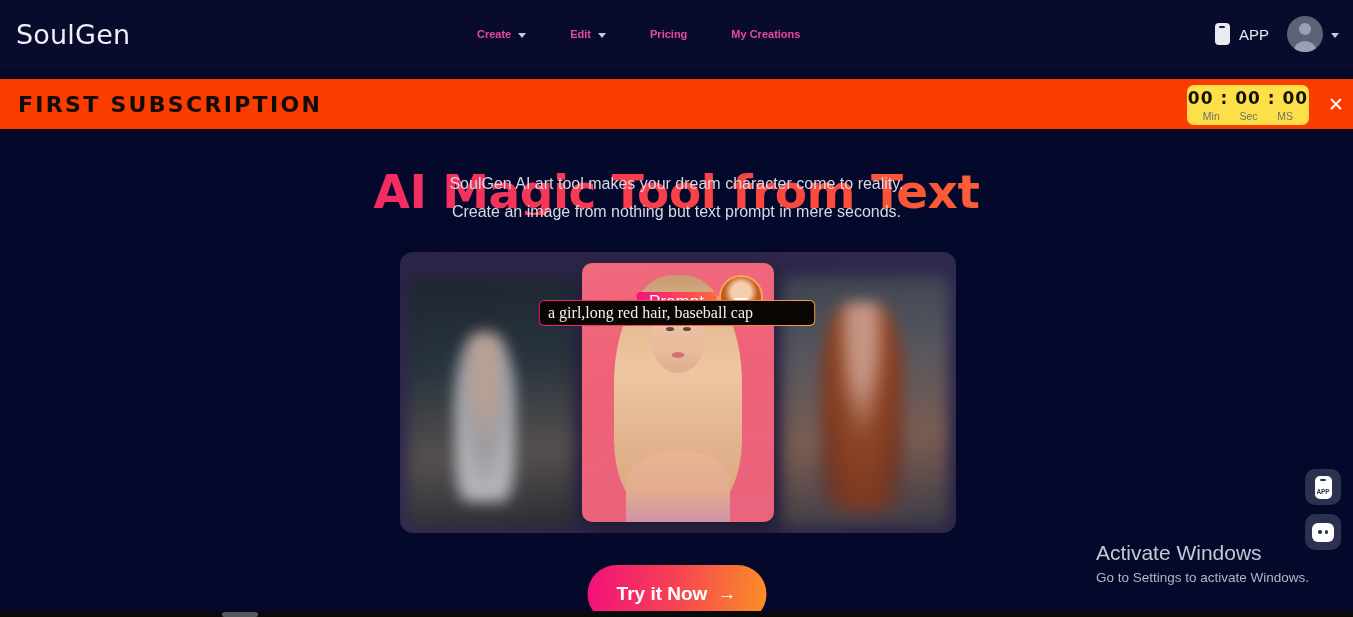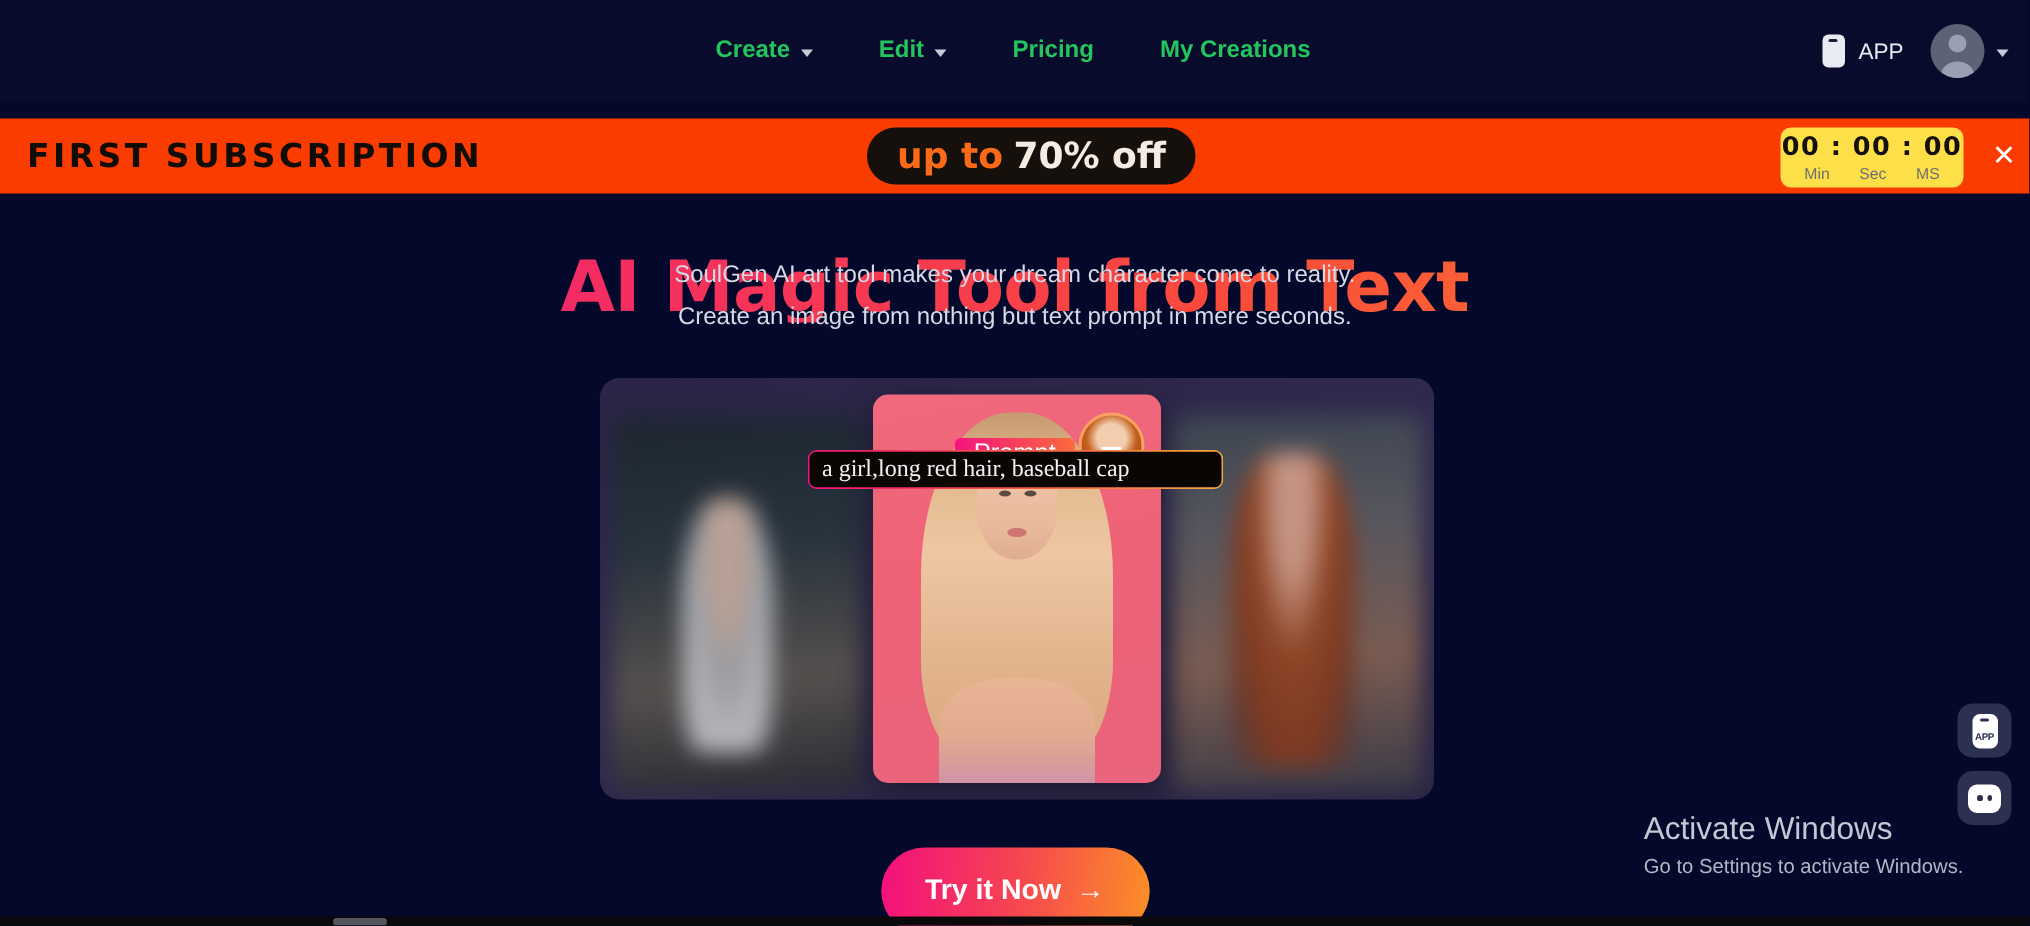--- a/index.html
+++ b/index.html
@@ -42,22 +42,22 @@
     position: absolute;
     left: 455px;
     display: flex;
     align-items: center;
     gap: 0px;
   }
   .nav-item {
     display: flex;
     align-items: center;
     gap: 7px;
-    color: #22c55e;
-    font-size: 16px;
+    color: #ec4899;
+    font-size: 11px;
     font-weight: bold;
     padding: 0 22px;
     cursor: pointer;
     white-space: nowrap;
   }
   .caret-down {
     width: 0; height: 0;
     border-left: 4.5px solid transparent;
     border-right: 4.5px solid transparent;
     border-top: 5.5px solid #c9cbd8;
@@ -504,20 +504,21 @@
     width: 36px;
     height: 5px;
     background: #55565e;
     border-radius: 3px;
   }
 </style>
 </head>
 <body>
 
 <div class="header">
+  <div class="logo">SoulGen</div>
 
   <nav class="nav">
     <div class="nav-item">
       <span>Create</span>
       <span class="caret-down"></span>
     </div>
     <div class="nav-item">
       <span>Edit</span>
       <span class="caret-down"></span>
     </div>
@@ -570,24 +571,20 @@
 
   <button class="cta">
     <span>Try it Now</span>
     <span>→</span>
   </button>
 </div>
 
 <div class="promo">
   <div class="promo-title">FIRST SUBSCRIPTION</div>
 
-  <div class="promo-pill">
-    <span class="pill-pre">up to</span>
-    <span class="pill-main">70% off</span>
-  </div>
 
   <div class="timer-box">
     <div class="timer-digits">
       <span>00</span>
       <span>:</span>
       <span>00</span>
       <span>:</span>
       <span>00</span>
     </div>
     <div class="timer-labels">

